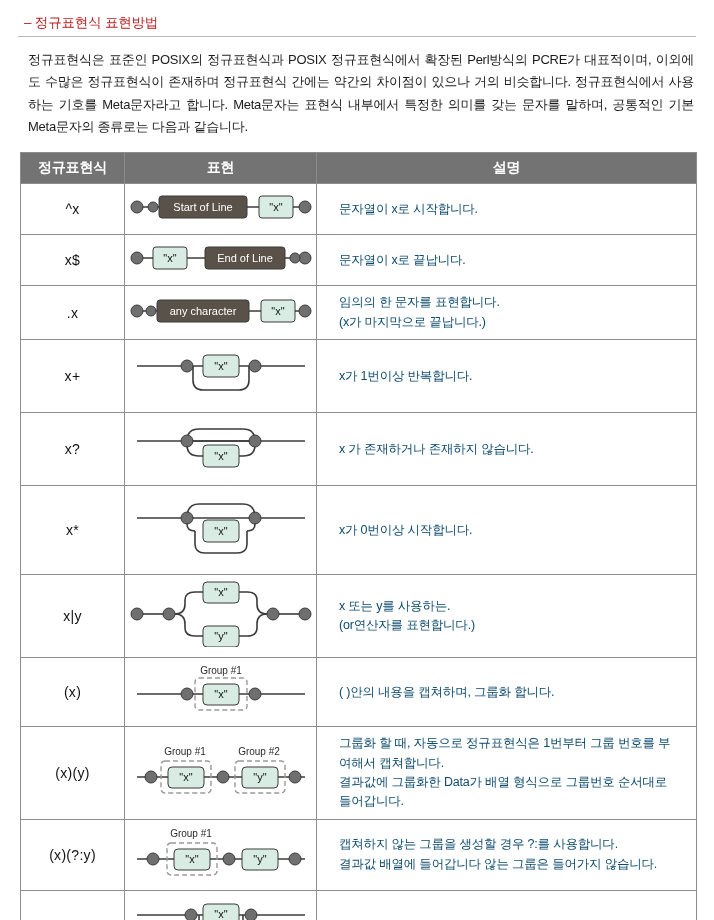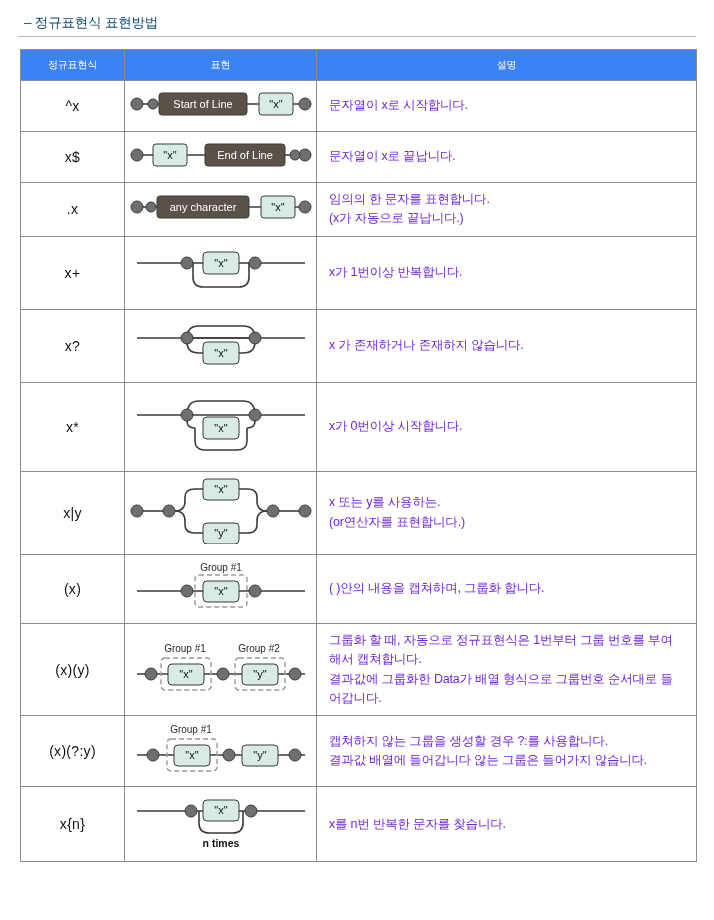--- a/index.html
+++ b/index.html
@@ -15,21 +15,21 @@
     -webkit-font-smoothing: antialiased;
   }
   .page {
     width: 714px;
     box-sizing: border-box;
     padding: 10px 18px 6px 18px;
   }
   .doc-title {
     font-size: 13.5px;
     font-weight: 400;
-    color: #0c4a6e;
+    color: #b91c1c;
     margin: 4px 0 2px 6px;
     letter-spacing: -0.2px;
   }
   .title-rule {
     border: none;
     border-top: 1px solid #b9b9b9;
     margin: 4px 0 12px 0;
   }
   .intro {
     font-size: 13px;
@@ -44,46 +44,46 @@
     width: 676px;
     margin: 0 0 0 2px;
     table-layout: fixed;
   }
   table.regex-table th,
   table.regex-table td {
     border: 1px solid #8c8c8c;
     vertical-align: middle;
   }
   table.regex-table thead th {
-    background: #3b82f6;
+    background: #737373;
     color: #ffffff;
-    font-size: 10px;
-    font-weight: 400;
+    font-size: 14px;
+    font-weight: 700;
     height: 28px;
     letter-spacing: -0.2px;
   }
   col.c-pattern { width: 104px; }
   col.c-diagram { width: 192px; }
   col.c-desc { width: 380px; }
 
   td.pattern {
     text-align: center;
     font-size: 14px;
     color: #111;
     letter-spacing: 0.3px;
   }
   td.diagram {
     padding: 6px 4px;
     text-align: center;
   }
   td.desc {
-    padding: 7px 12px;
+    padding: 7px 22px;
     font-size: 12.5px;
     line-height: 1.55;
-    color: #6d28d9;
+    color: #0c4a6e;
     letter-spacing: -0.2px;
   }
   td.desc .line { display: block; }
 
   
   .rr {
     display: inline-block;
     position: relative;
     text-decoration: underline;
   }
@@ -105,20 +105,21 @@
   }
 </style>
 </head>
 <body>
 
 <div class="page">
 
   <h1 class="doc-title">– 정규표현식 표현방법</h1>
   <hr class="title-rule">
 
+  <p class="intro">정규표현식은 표준인 POSIX의 정규표현식과 POSIX 정규표현식에서 확장된 Perl방식의 PCRE가 대표적이며, 이외에도 수많은 정규표현식이 존재하며 정규표현식 간에는 약간의 차이점이 있으나 거의 비슷합니다. 정규표현식에서 사용하는 기호를 Meta문자라고 합니다.  Meta문자는 표현식 내부에서 특정한 의미를 갖는 문자를 말하며, 공통적인 기본 Meta문자의 종류로는 다음과 같습니다.</p>
 
   <table class="regex-table">
     <colgroup>
       <col class="c-pattern">
       <col class="c-diagram">
       <col class="c-desc">
     </colgroup>
     <thead>
       <tr>
         <th>정규표현식</th>
@@ -181,21 +182,21 @@
               <rect x="132" y="6" width="34" height="22" rx="3" fill="#d9ece4" stroke="#3b3b3b" stroke-width="1"></rect>
               <text class="node-label" x="149" y="21" text-anchor="middle" fill="#111">"x"</text>
               <circle cx="8" cy="17" r="6" fill="#6f6f6f" stroke="#3b3b3b"></circle>
               <circle cx="176" cy="17" r="6" fill="#6f6f6f" stroke="#3b3b3b"></circle>
               <circle cx="22" cy="17" r="5" fill="#6f6f6f" stroke="#3b3b3b"></circle>
             </svg>
           </span>
         </td>
         <td class="desc">
           <span class="line">임의의 한 문자를 표현합니다.</span>
-          <span class="line">(x가 자동으로 끝납니다.)</span>
+          <span class="line">(x가 마지막으로 끝납니다.)</span>
         </td>
       </tr>
 
       <tr>
         <td class="pattern">x+</td>
         <td class="diagram">
           <span class="rr">
             <svg width="184" height="56" viewBox="0 0 184 56">
               <line x1="8" y1="20" x2="176" y2="20" stroke="#3b3b3b" stroke-width="1.6"></line>
               <path d="M64 20 L64 34 Q64 44 74 44 L110 44 Q120 44 120 34 L120 20" fill="none" stroke="#3b3b3b" stroke-width="1.6"></path>

